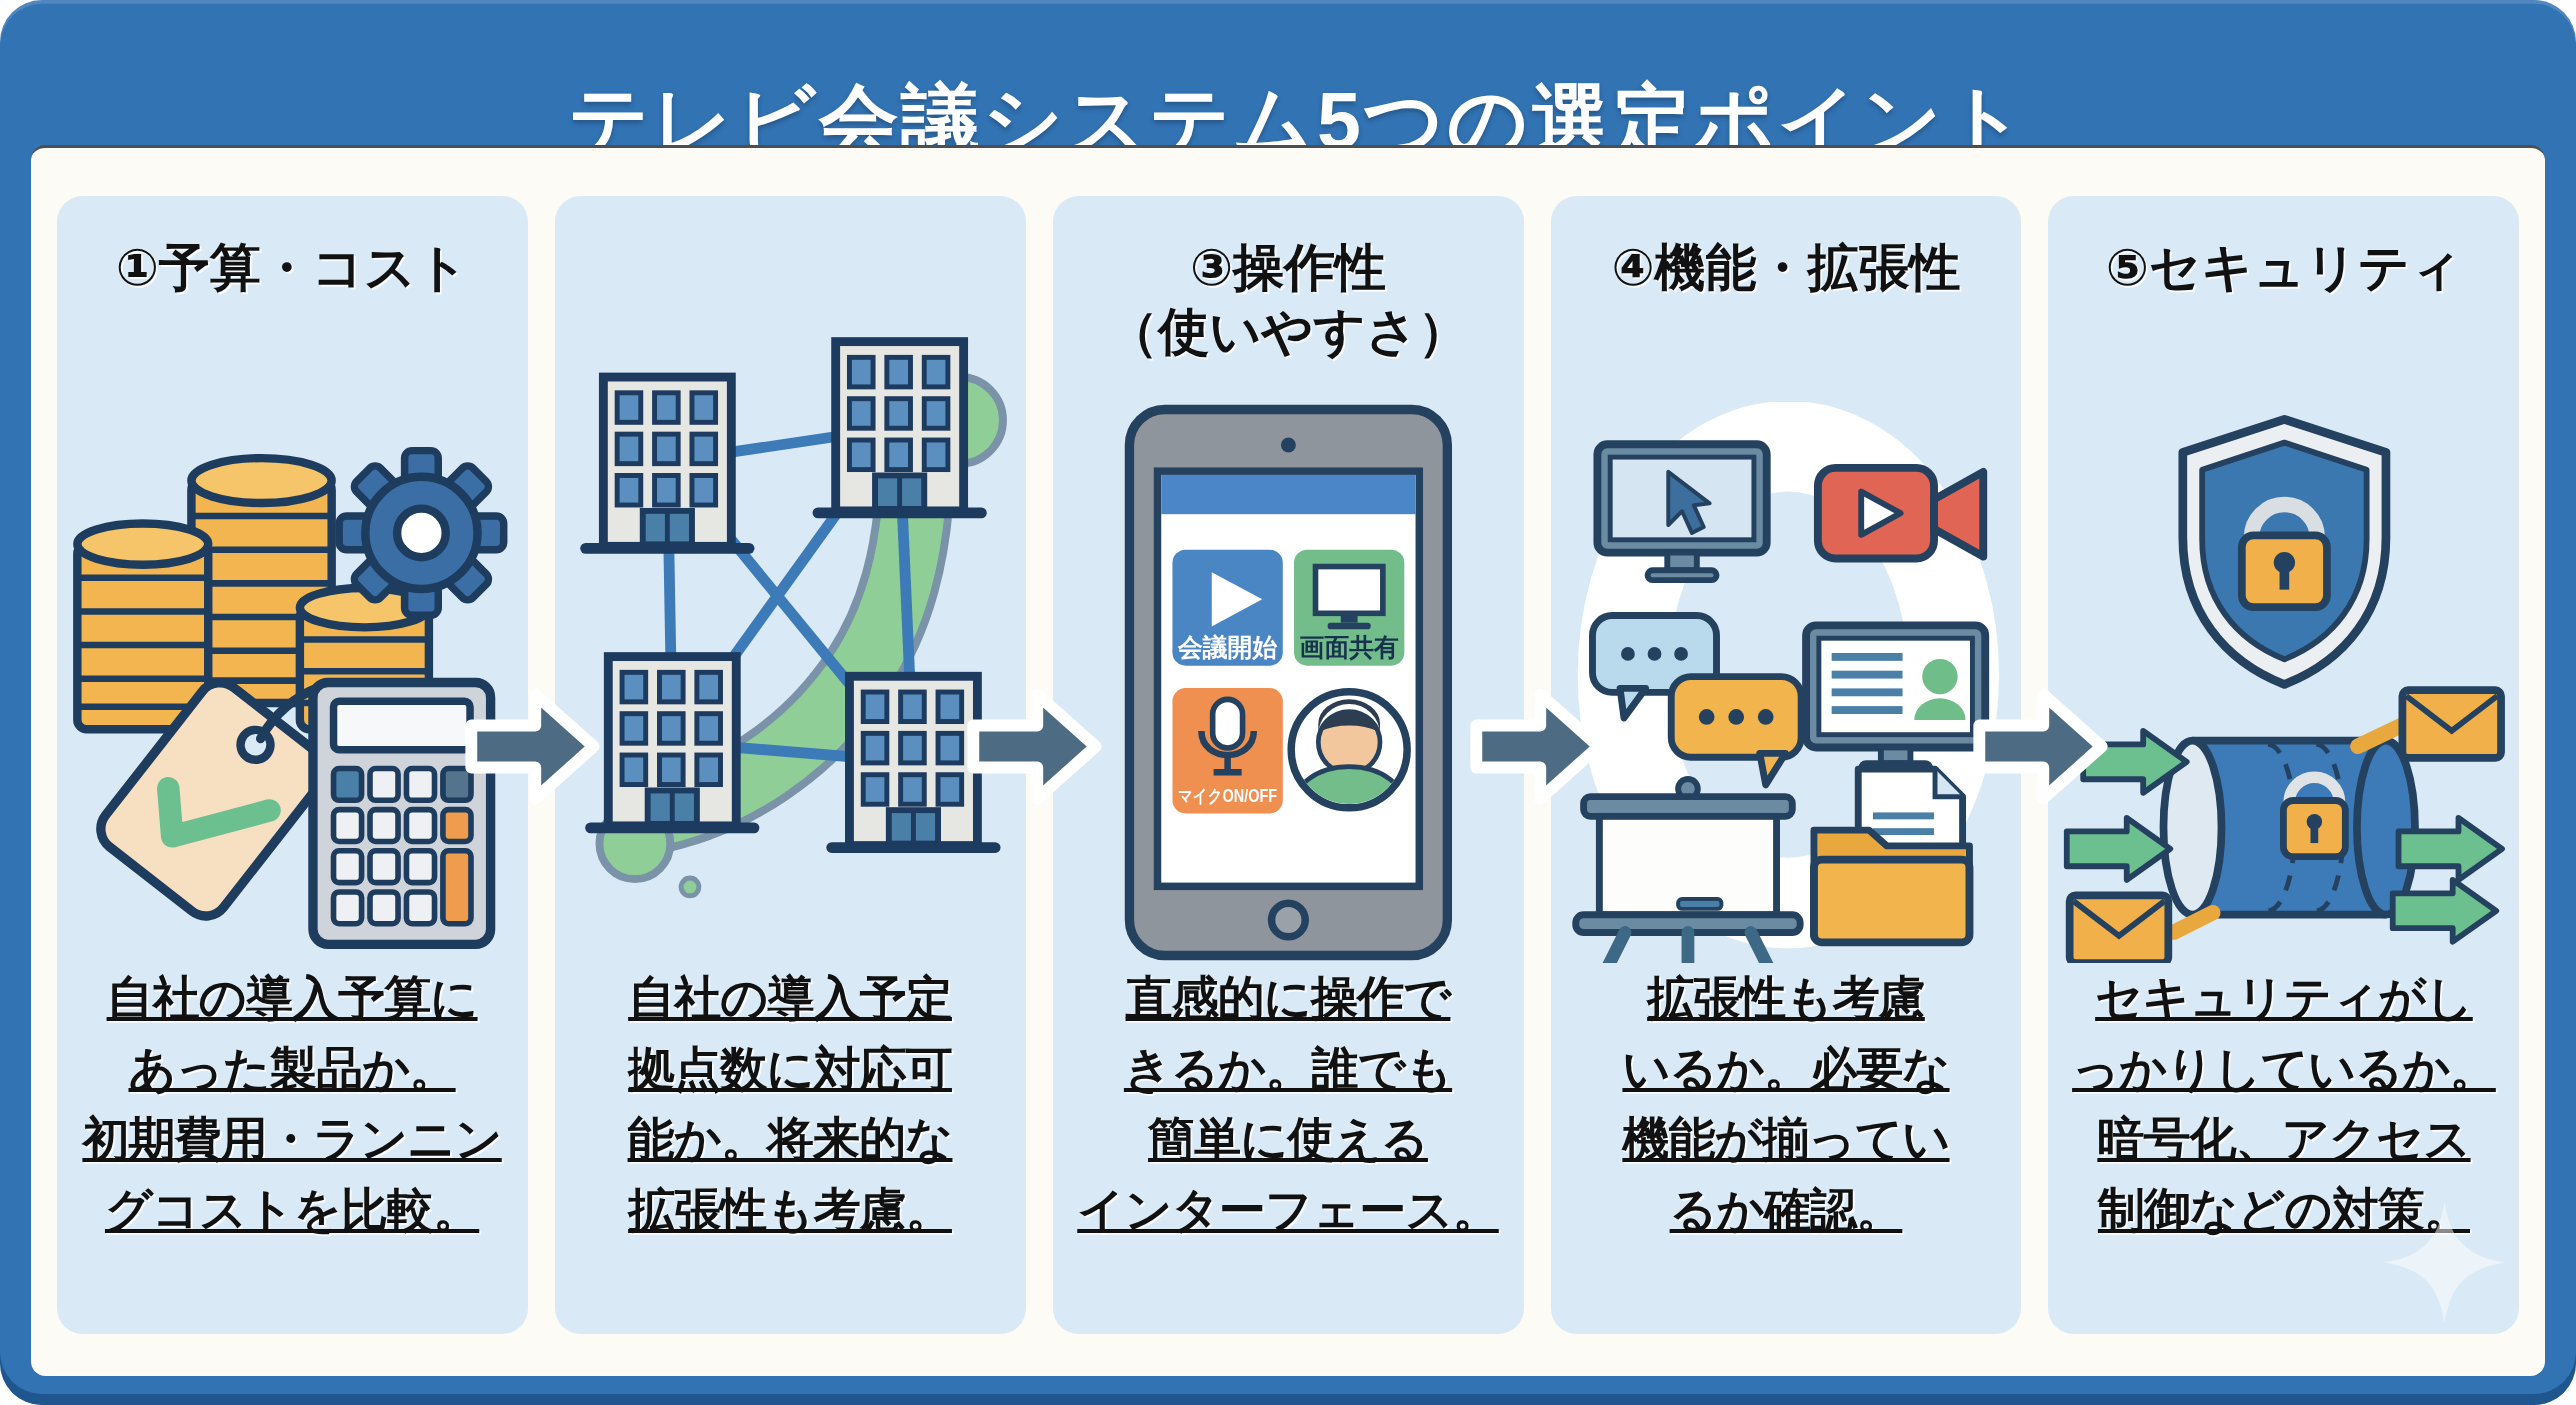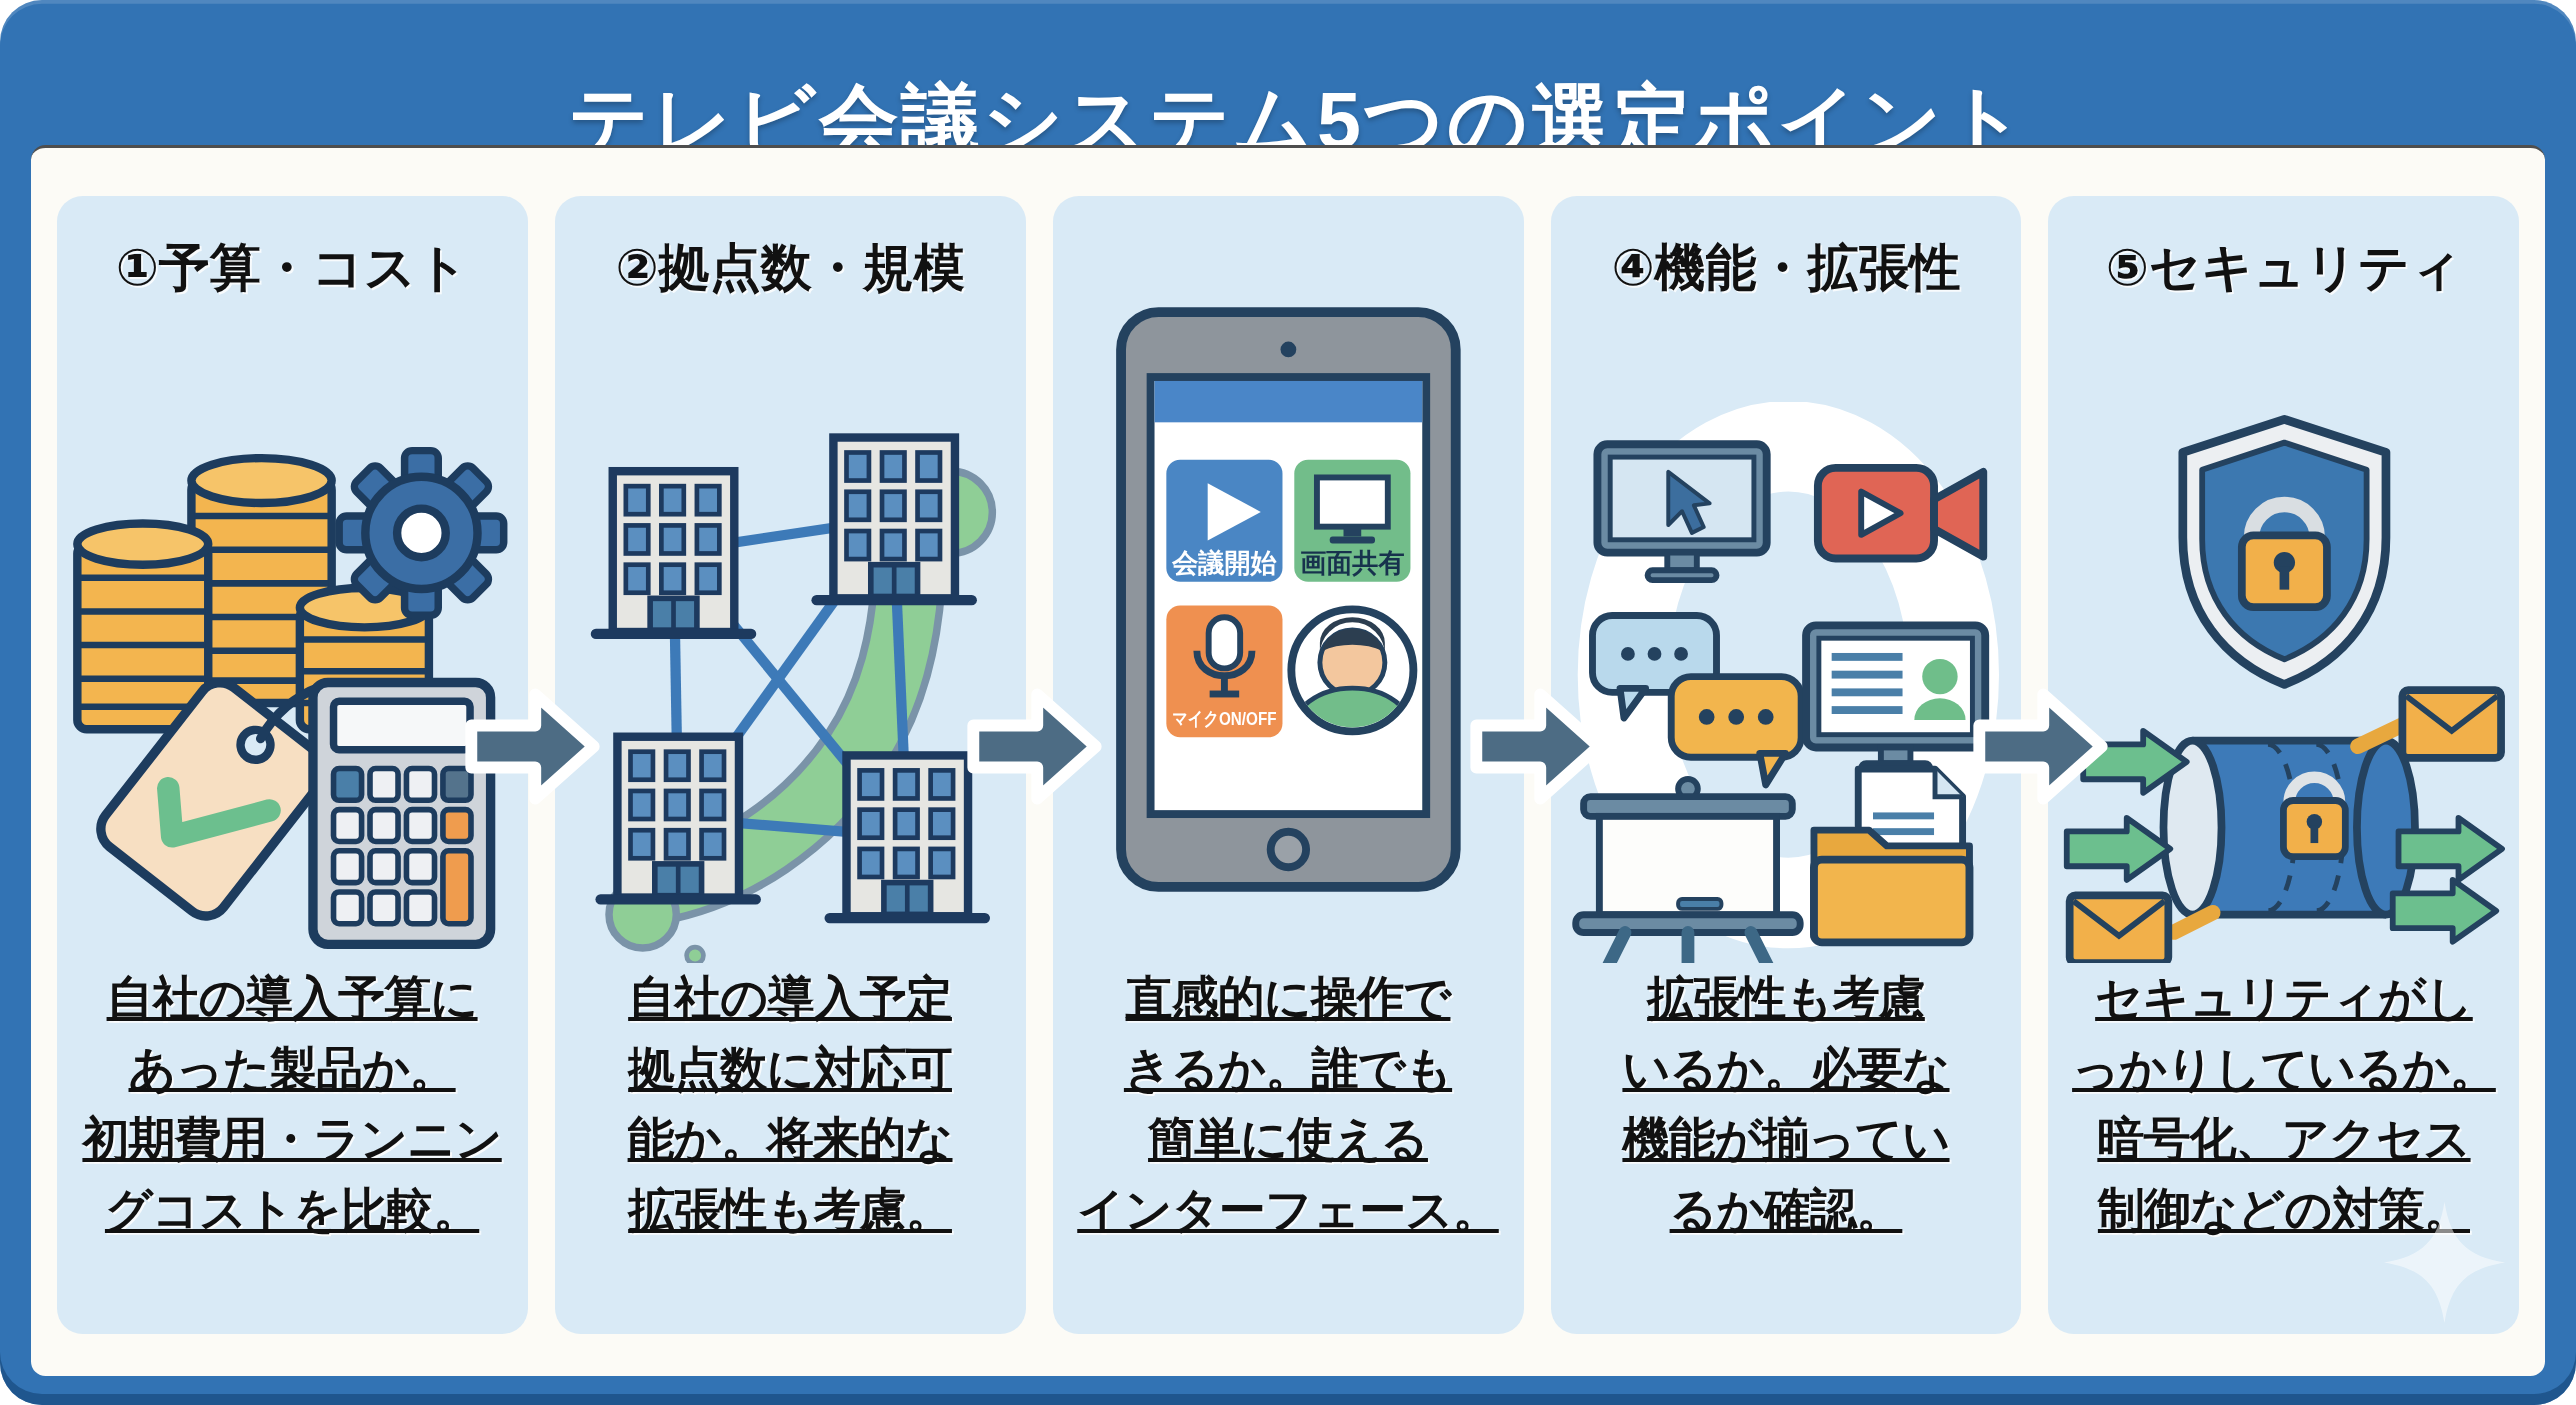--- a/index.html
+++ b/index.html
@@ -111,21 +111,20 @@
           </g>
         </svg>
       </div>
       <div class="col-body">自社の導入予算に
 あった製品か。
 初期費用・ランニン
 グコストを比較。</div>
     </div>
 
     <div class="col">
-      <div class="col-head">②拠点数・規模</div>
       <div class="icon-area">
         <svg viewBox="0 0 460 600" preserveAspectRatio="xMidYMid meet">
 
           <g>
             <path d="M85,520 C170,505 250,450 300,375 C340,315 352,250 356,195" stroke="#7a93a8" stroke-width="80" fill="none" stroke-linecap="round"></path>
             <path d="M85,520 C170,505 250,450 300,375 C340,315 352,250 356,195" stroke="#8fce96" stroke-width="64" fill="none" stroke-linecap="round"></path>
             <circle cx="402" cy="118" r="44" fill="#8fce96" stroke="#7a93a8" stroke-width="8"></circle>
             <circle cx="72" cy="548" r="36" fill="#8fce96" stroke="#7a93a8" stroke-width="8"></circle>
             <circle cx="128" cy="592" r="9" fill="#8fce96" stroke="#7a93a8" stroke-width="5"></circle>
           </g>
@@ -166,20 +165,22 @@
           </g>
         </svg>
       </div>
       <div class="col-body">自社の導入予定
 拠点数に対応可
 能か。将来的な
 拡張性も考慮。</div>
     </div>
 
     <div class="col">
+      <div class="col-head">③操作性
+（使いやすさ）</div>
       <div class="icon-area">
         <svg viewBox="0 0 460 600" preserveAspectRatio="xMidYMid meet">
           <g>
             <rect x="60" y="8" width="340" height="584" rx="38" fill="#8e959c" stroke="#24425f" stroke-width="10"></rect>
             <circle cx="230" cy="46" r="8" fill="#24425f"></circle>
             <rect x="90" y="74" width="280" height="444" fill="#ffffff" stroke="#24425f" stroke-width="8"></rect>
             <rect x="94" y="78" width="272" height="42" fill="#4a86c8"></rect>
             <circle cx="230" cy="554" r="18" fill="#9aa1a8" stroke="#24425f" stroke-width="8"></circle>
 
             <g>

